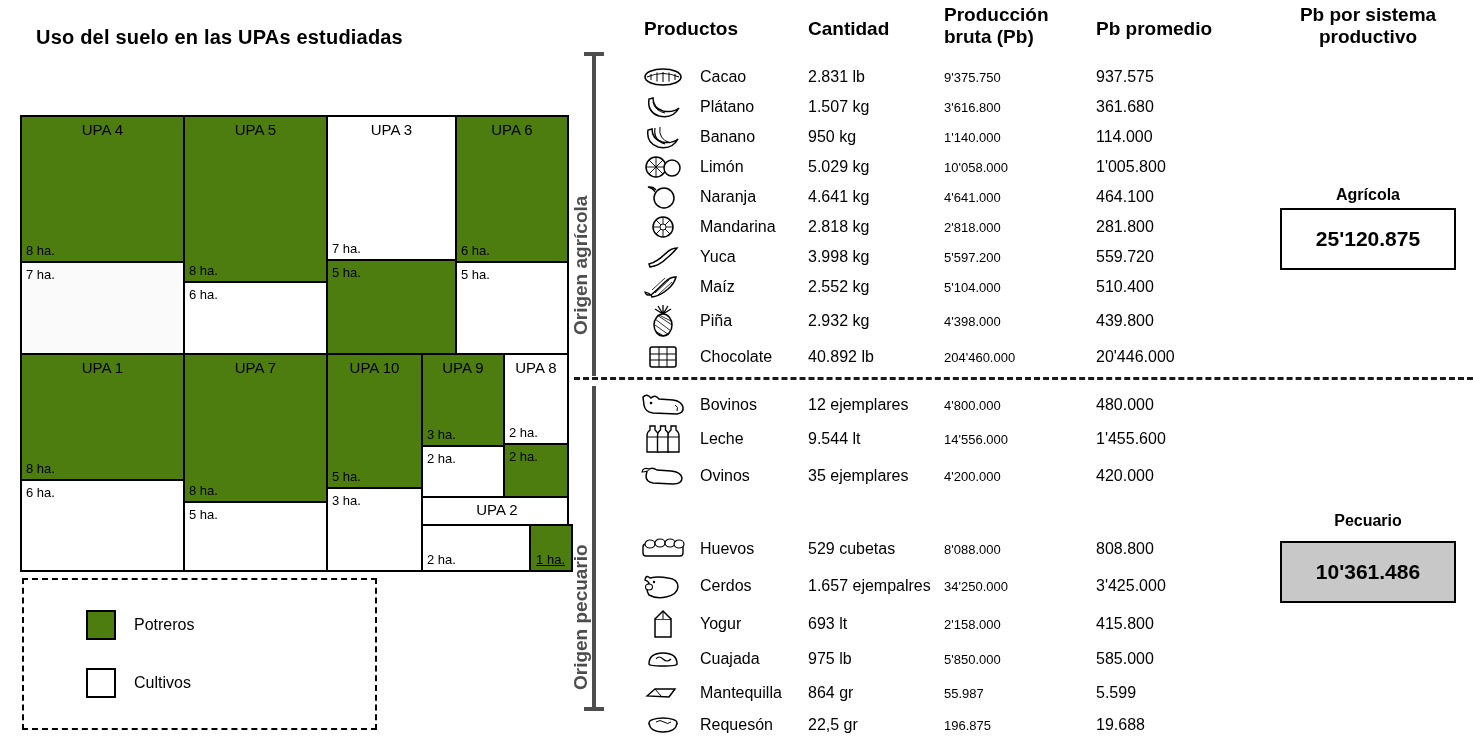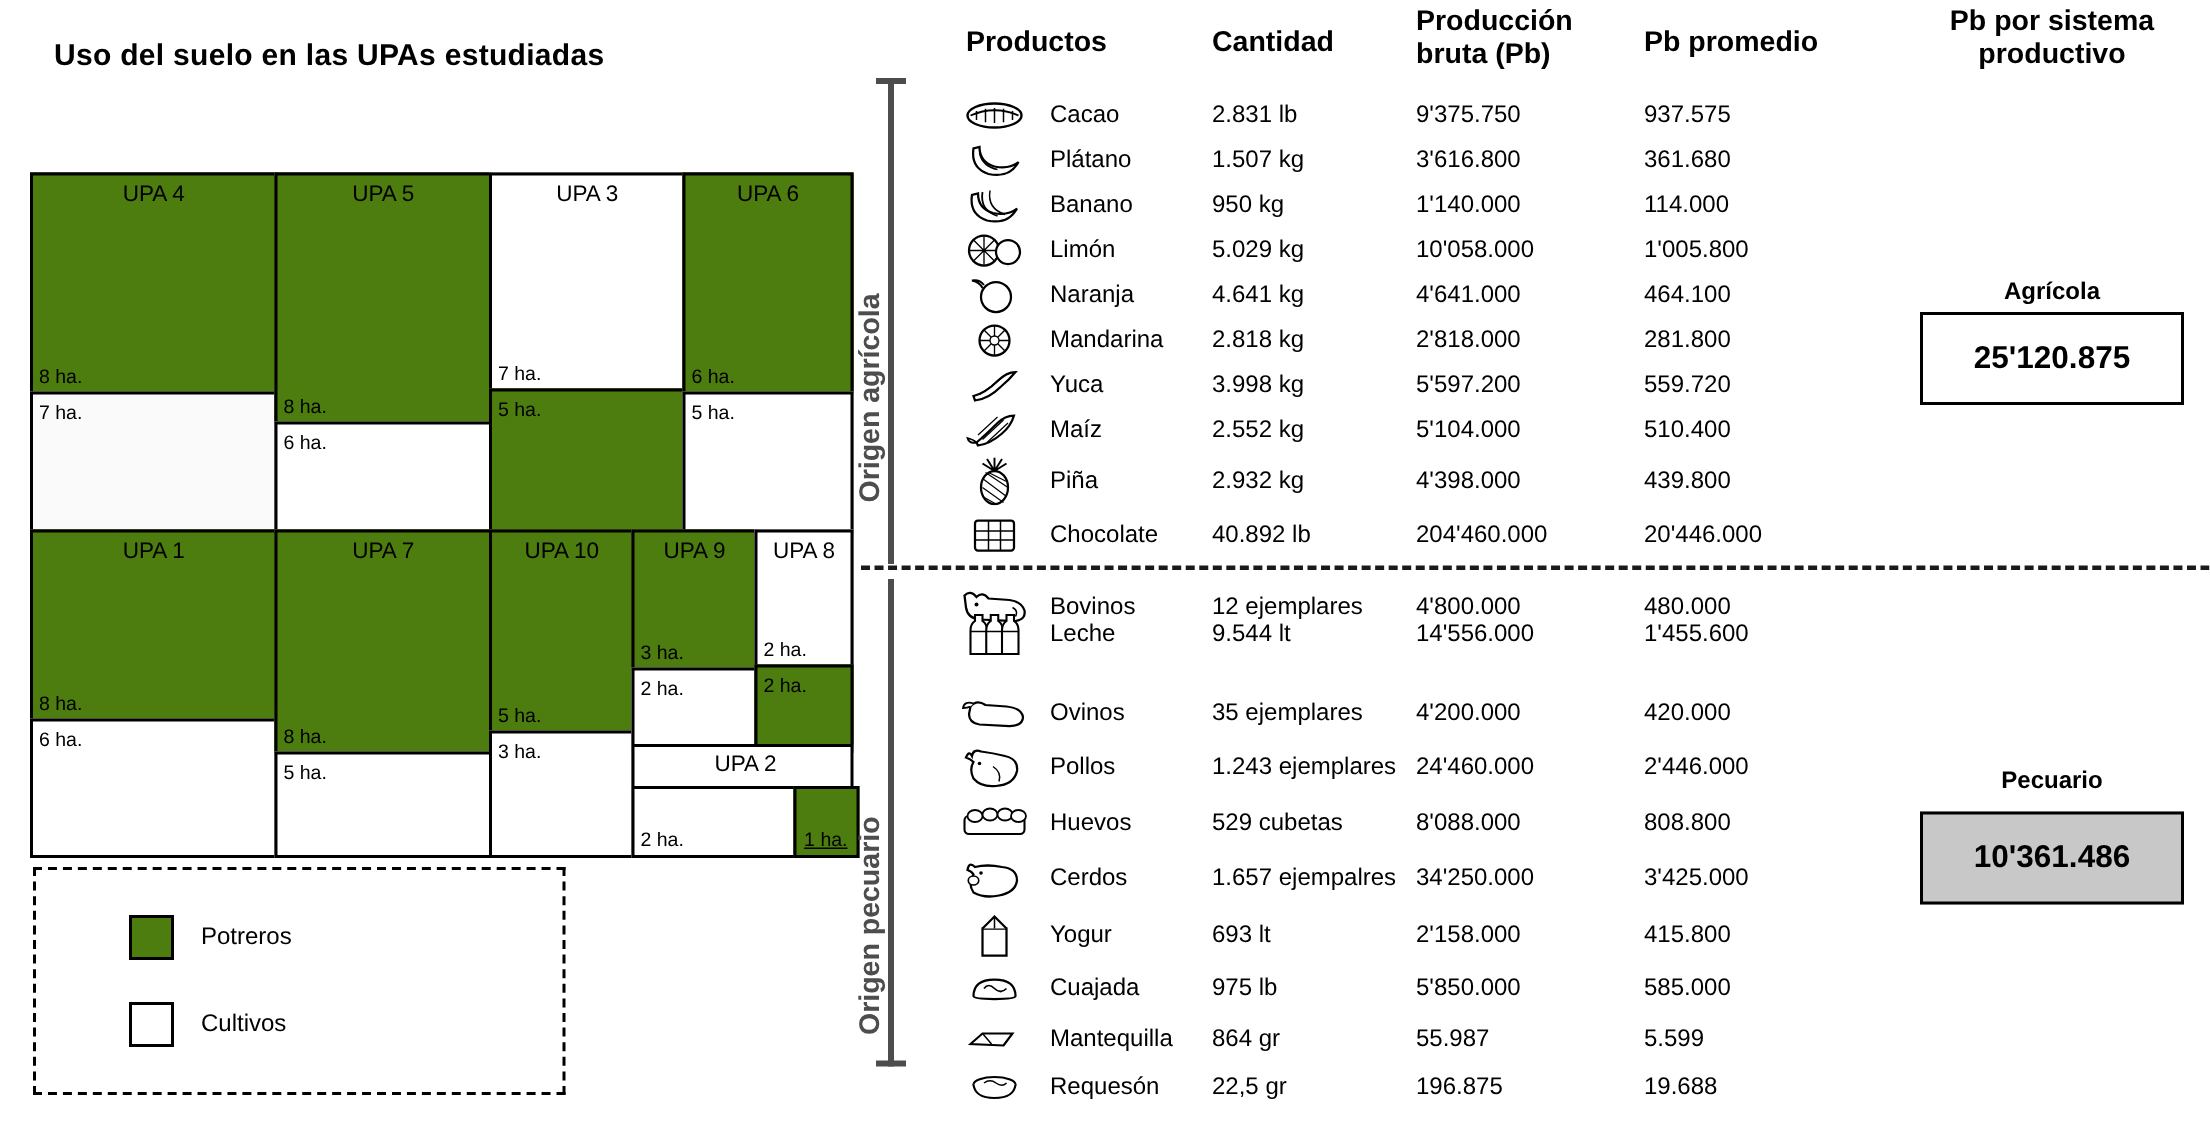--- a/index.html
+++ b/index.html
@@ -151,21 +151,21 @@
     left: 180px; top: 0;
     width: 140px; height: 30px;
     display: flex; align-items: center;
     font-size: 16px;
   }
   .pb-cell {
     position: absolute;
     left: 316px; top: 0;
     width: 150px; height: 30px;
     display: flex; align-items: center;
-    font-size: 16px;
+    font-size: 13px;
   }
   .avg-cell {
     position: absolute;
     left: 468px; top: 0;
     width: 150px; height: 30px;
     display: flex; align-items: center;
     font-size: 16px;
   }
 
   
@@ -474,21 +474,21 @@
             <circle cx="12" cy="12" r="1.3" fill="#000"></circle>
             <path d="M36 14 Q40 16 38 20" stroke="#000" stroke-width="1" fill="none"></path>
           </svg>
       </span>
       <span class="name-cell">Bovinos</span>
       <span class="qty-cell">12 ejemplares</span>
       <span class="pb-cell">4'800.000</span>
       <span class="avg-cell">480.000</span>
     </div>
 
-    <div class="row" style="top:408px;">
+    <div class="row" style="top:424px;">
       <span class="icon-cell">
         <svg width="44" height="32" viewBox="0 0 44 32">
             <g fill="#fff" stroke="#000" stroke-width="1.4">
               <path d="M9 3 h5 v4 q3 2 3 6 v16 h-11 v-16 q0-4 3-6 z"></path>
               <path d="M19.5 3 h5 v4 q3 2 3 6 v16 h-11 v-16 q0-4 3-6 z"></path>
               <path d="M30 3 h5 v4 q3 2 3 6 v16 h-11 v-16 q0-4 3-6 z"></path>
             </g>
             <path d="M6 14 h11 M16.5 14 h11 M27 14 h11" stroke="#000" stroke-width="1"></path>
           </svg>
       </span>
@@ -504,33 +504,20 @@
             <path d="M8 8 Q12 3 18 7 L32 8 Q42 9 43 15 Q43 21 34 21 L14 20 Q7 19 7 13 Z" fill="#fff" stroke="#000" stroke-width="1.5"></path>
             <path d="M10 6 Q4 4 3 9 Q6 9 8 8" fill="#fff" stroke="#000" stroke-width="1.2"></path>
           </svg>
       </span>
       <span class="name-cell">Ovinos</span>
       <span class="qty-cell">35 ejemplares</span>
       <span class="pb-cell">4'200.000</span>
       <span class="avg-cell">420.000</span>
     </div>
 
-    <div class="row" style="top:497px;">
-      <span class="icon-cell">
-        <svg width="46" height="30" viewBox="0 0 46 30">
-            <path d="M14 4 Q9 2 8 7 Q6 3 4 8 Q7 9 9 11 Q6 16 9 22 Q14 28 24 27 Q36 26 38 17 Q39 9 30 7 Q22 5 14 4 Z" fill="#fff" stroke="#000" stroke-width="1.5"></path>
-            <circle cx="13" cy="12" r="1.2" fill="#000"></circle>
-            <path d="M22 14 Q28 18 26 24" stroke="#000" stroke-width="1" fill="none"></path>
-          </svg>
-      </span>
-      <span class="name-cell">Pollos</span>
-      <span class="qty-cell">1.243 ejemplares</span>
-      <span class="pb-cell">24'460.000</span>
-      <span class="avg-cell">2'446.000</span>
-    </div>
 
     <div class="row" style="top:534px;">
       <span class="icon-cell">
         <svg width="48" height="24" viewBox="0 0 48 24">
             <rect x="4" y="7" width="40" height="12" rx="3" fill="#fff" stroke="#000" stroke-width="1.4"></rect>
             <g fill="#fff" stroke="#000" stroke-width="1.2">
               <ellipse cx="11" cy="7" rx="5" ry="4"></ellipse>
               <ellipse cx="21" cy="6" rx="5" ry="4"></ellipse>
               <ellipse cx="31" cy="6" rx="5" ry="4"></ellipse>
               <ellipse cx="40" cy="7" rx="5" ry="4"></ellipse>

